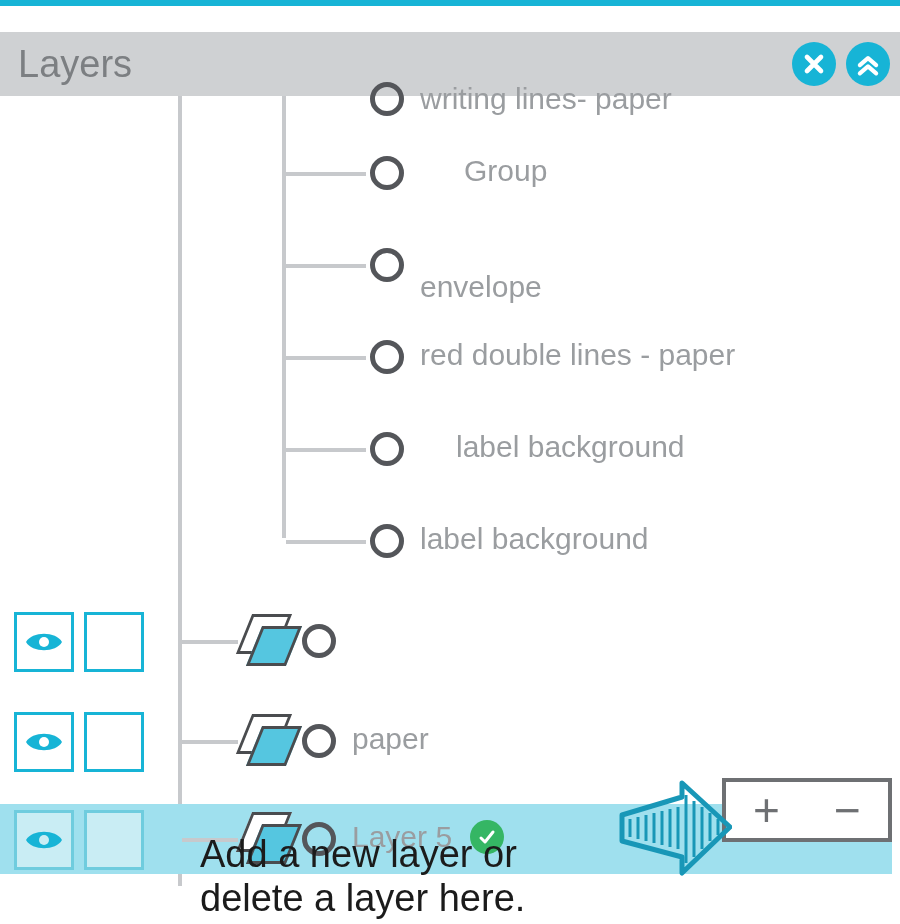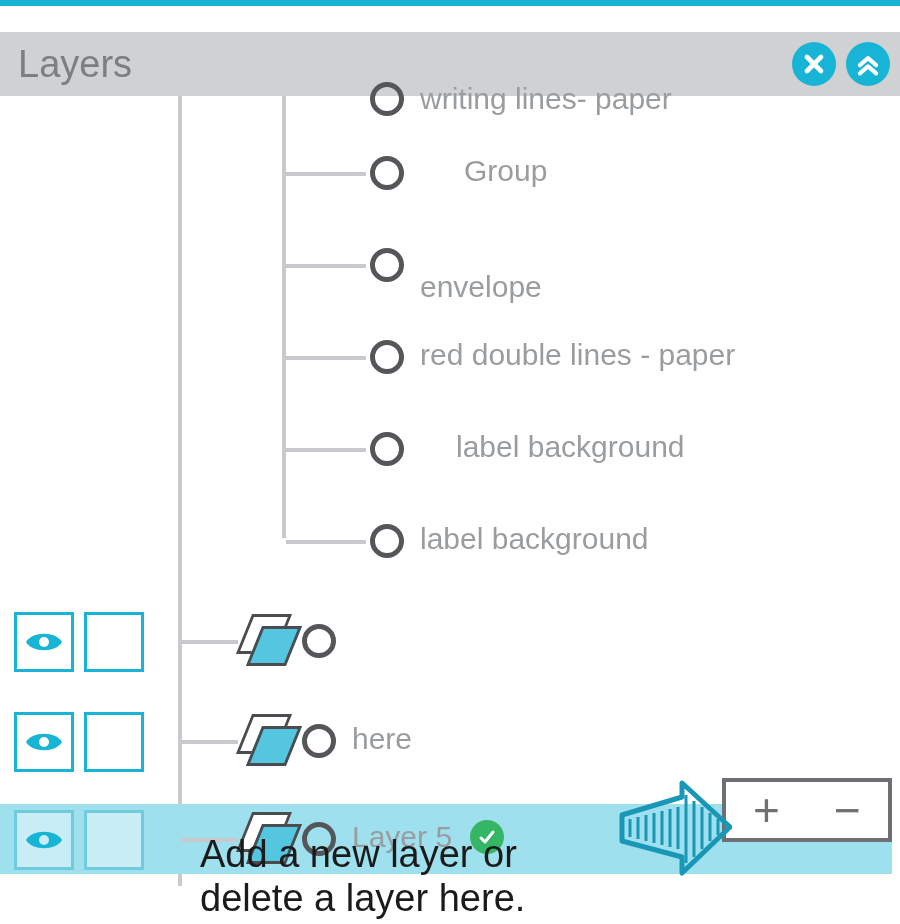--- a/index.html
+++ b/index.html
@@ -158,21 +158,21 @@
         </svg>
       </div>
       <div class="sq"></div>
     </div>
     <div class="branch" style="left:182px; top:644px; width:56px;"></div>
     <div class="thumb" style="left:240px; top:616px;">
       <div class="back"></div>
         <div class="front"></div>
     </div>
     <div class="ring" style="left:302px; top:628px;"></div>
-    <div class="node-label" style="left:352px; top:626px;">here</div>
+    <div class="node-label" style="left:352px; top:626px;">paper</div>
 
     <div class="selected-row" style="top:708px;"></div>
     <div class="square-pair" style="top:714px;">
       <div class="sq dim eye" style="background:#c9edf4;">
         <svg viewBox="0 0 40 26">
           <path d="M2 13 C8 2 32 2 38 13 C32 24 8 24 2 13 Z" fill="#17b4d6"></path>
           <circle cx="20" cy="13" r="5" fill="#c9edf4"></circle>
         </svg>
       </div>
       <div class="sq dim" style="background:#c9edf4;"></div>

